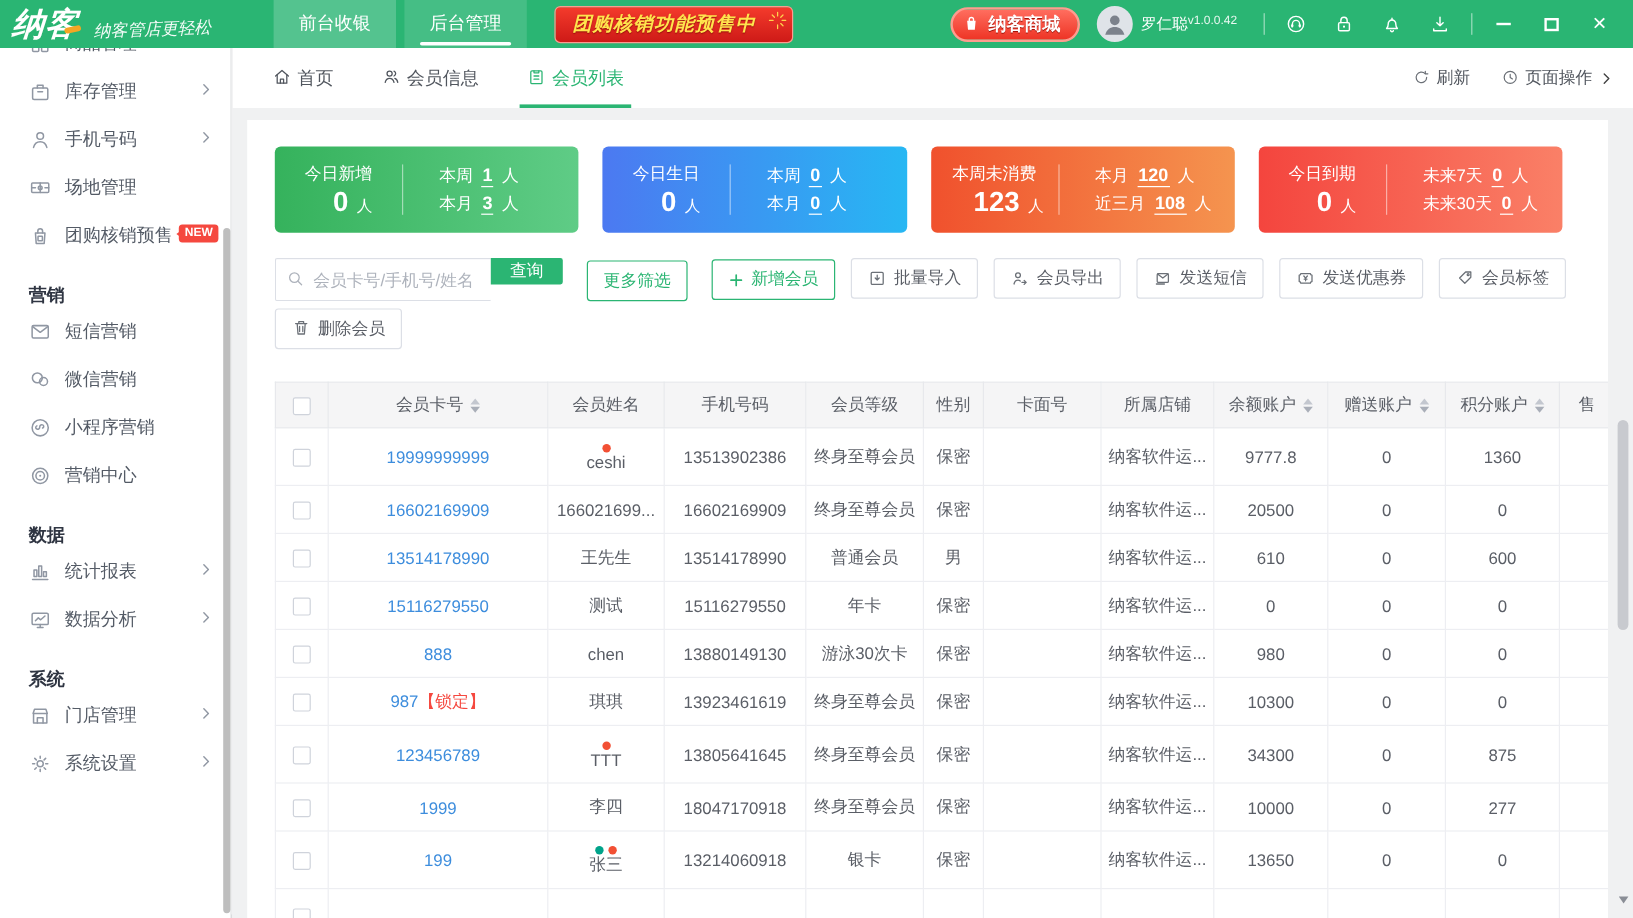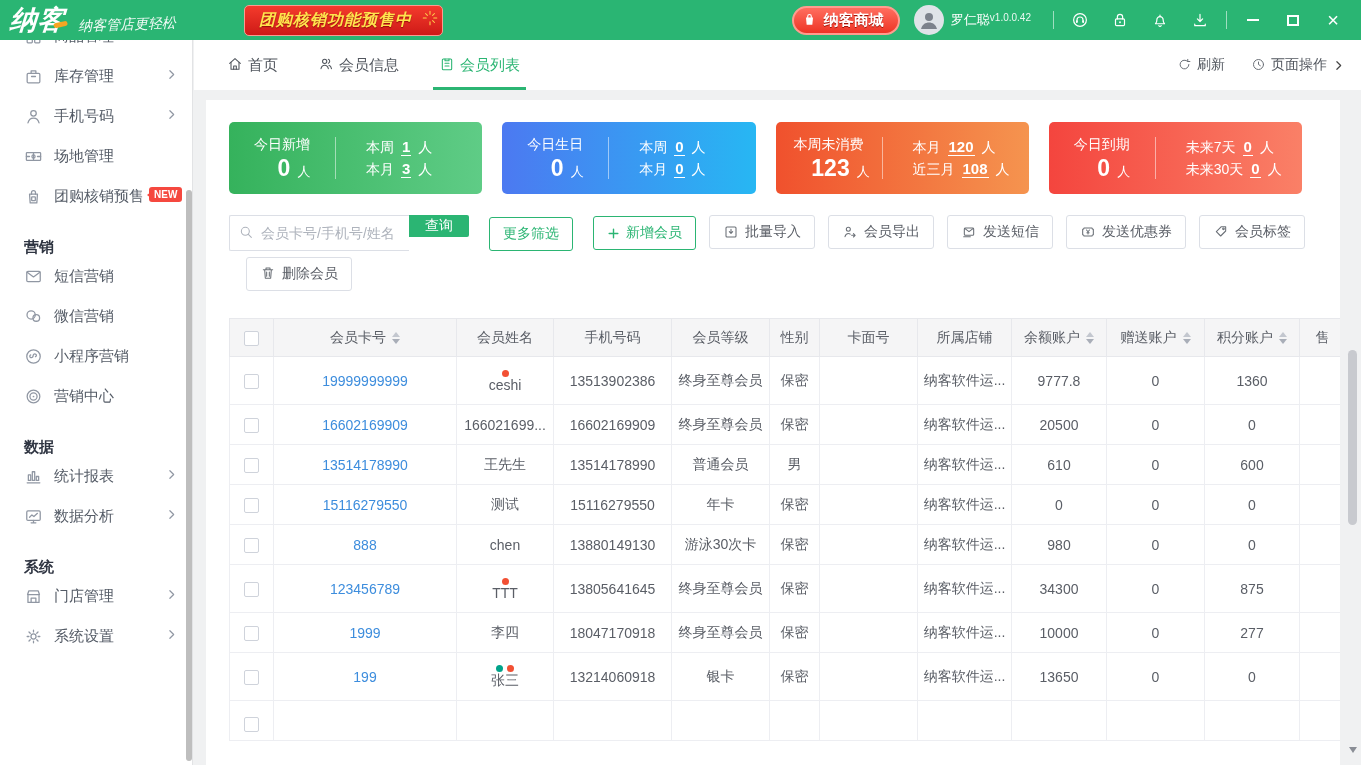--- a/index.html
+++ b/index.html
@@ -109,21 +109,21 @@
   .bquery { width:60px; height:22px; background:#2BB573; color:#fff; border:none;
     border-radius:0 2px 2px 0; font-size:14px; cursor:pointer; }
   .btn { height:34px; padding:0 13px; font-size:14px; border-radius:3px; background:#fff;
     display:inline-flex; align-items:center; gap:6px; cursor:pointer; margin-left:13px; white-space:nowrap; }
   .btn .ic { width:16px; height:16px; }
   .btn.green { border:1px solid #2BB573; color:#2BB573;margin-left:20px; }
   .btn.green .ic { width:13px; height:13px; }
   .btn.gray { border:1px solid #DCDFE6; color:#5A5E66; }
   .btn.gray .ic { color:#6B7077; }
   .toolbar2 { margin-top:6px; }
-  .toolbar2 .btn { margin-left:17px;justify-content:center; }
+  .toolbar2 .btn { margin-left:0;justify-content:center; }
 
   
   .tbl { margin-top:27px; border-collapse:collapse; table-layout:fixed; width:1116px; }
   .tbl th { background:#F5F5F6; height:38px; font-weight:400; color:#5A5E66; font-size:14px;
     border:1px solid #E7E8EC; text-align:center; white-space:nowrap; overflow:hidden; }
   .tbl td { height:40px; text-align:center; font-size:14px; color:#5A5E66; background:#fff;
     border:1px solid #EDEEF2; white-space:nowrap; overflow:hidden; }
   .tbl tr.tall td { height:48px; }
   .cardno { color:#3D8DDD; cursor:pointer; }
   .locked { color:#F5483F; }
@@ -151,20 +151,24 @@
 <body>
 
 <div class="app">
 
   <header class="topbar">
     <div class="brand">
       <span class="logo">纳客</span>
       <span class="logo-swoosh"></span>
       <span class="slogan">纳客管店更轻松</span>
     </div>
+    <nav class="topnav" id="topnav">
+        <div class="ttab">前台收银</div>
+        <div class="ttab active">后台管理</div>
+      </nav>
     <div class="promo">
       <span class="promo-text">团购核销功能预售中</span>
       <span class="promo-spark"><svg class="ic" style="width:18px;height:18px" viewBox="0 0 24 24" fill="none" stroke="currentColor" stroke-width="1.6" stroke-linecap="round" stroke-linejoin="round">
             <path d="M12 3v4M12 17v4M3 12h4M17 12h4M6 6l2.5 2.5M15.5 15.5L18 18M18 6l-2.5 2.5" stroke-width="1.4"></path>
           </svg></span>
     </div>
     <div class="topright">
       <div class="mall">
         <span class="mall-bag"><svg class="ic" style="width:17px;height:17px" viewBox="0 0 24 24" fill="none" stroke="currentColor" stroke-width="1.6" stroke-linecap="round" stroke-linejoin="round">
               <path d="M7 9h10l-1 10.5H8z" fill="currentColor" stroke="none"></path>
@@ -628,20 +632,36 @@
                 <td>13880149130</td>
                 <td>游泳30次卡</td>
                 <td>保密</td>
                 <td></td>
                 <td>纳客软件运...</td>
                 <td>980</td>
                 <td>0</td>
                 <td>0</td>
                 <td></td>
               </tr>
+              <tr class="">
+                <td><span class="cb"></span></td>
+                <td><span class="cardno">987</span><span class="locked">【锁定】</span></td>
+                <td>
+                  <div>琪琪</div>
+                </td>
+                <td>13923461619</td>
+                <td>终身至尊会员</td>
+                <td>保密</td>
+                <td></td>
+                <td>纳客软件运...</td>
+                <td>10300</td>
+                <td>0</td>
+                <td>0</td>
+                <td></td>
+              </tr>
               <tr class="tall">
                 <td><span class="cb"></span></td>
                 <td><span class="cardno">123456789</span></td>
                 <td>
                   <div class="dots"><span class="dot red"></span></div>
                   <div>TTT</div>
                 </td>
                 <td>13805641645</td>
                 <td>终身至尊会员</td>
                 <td>保密</td>

